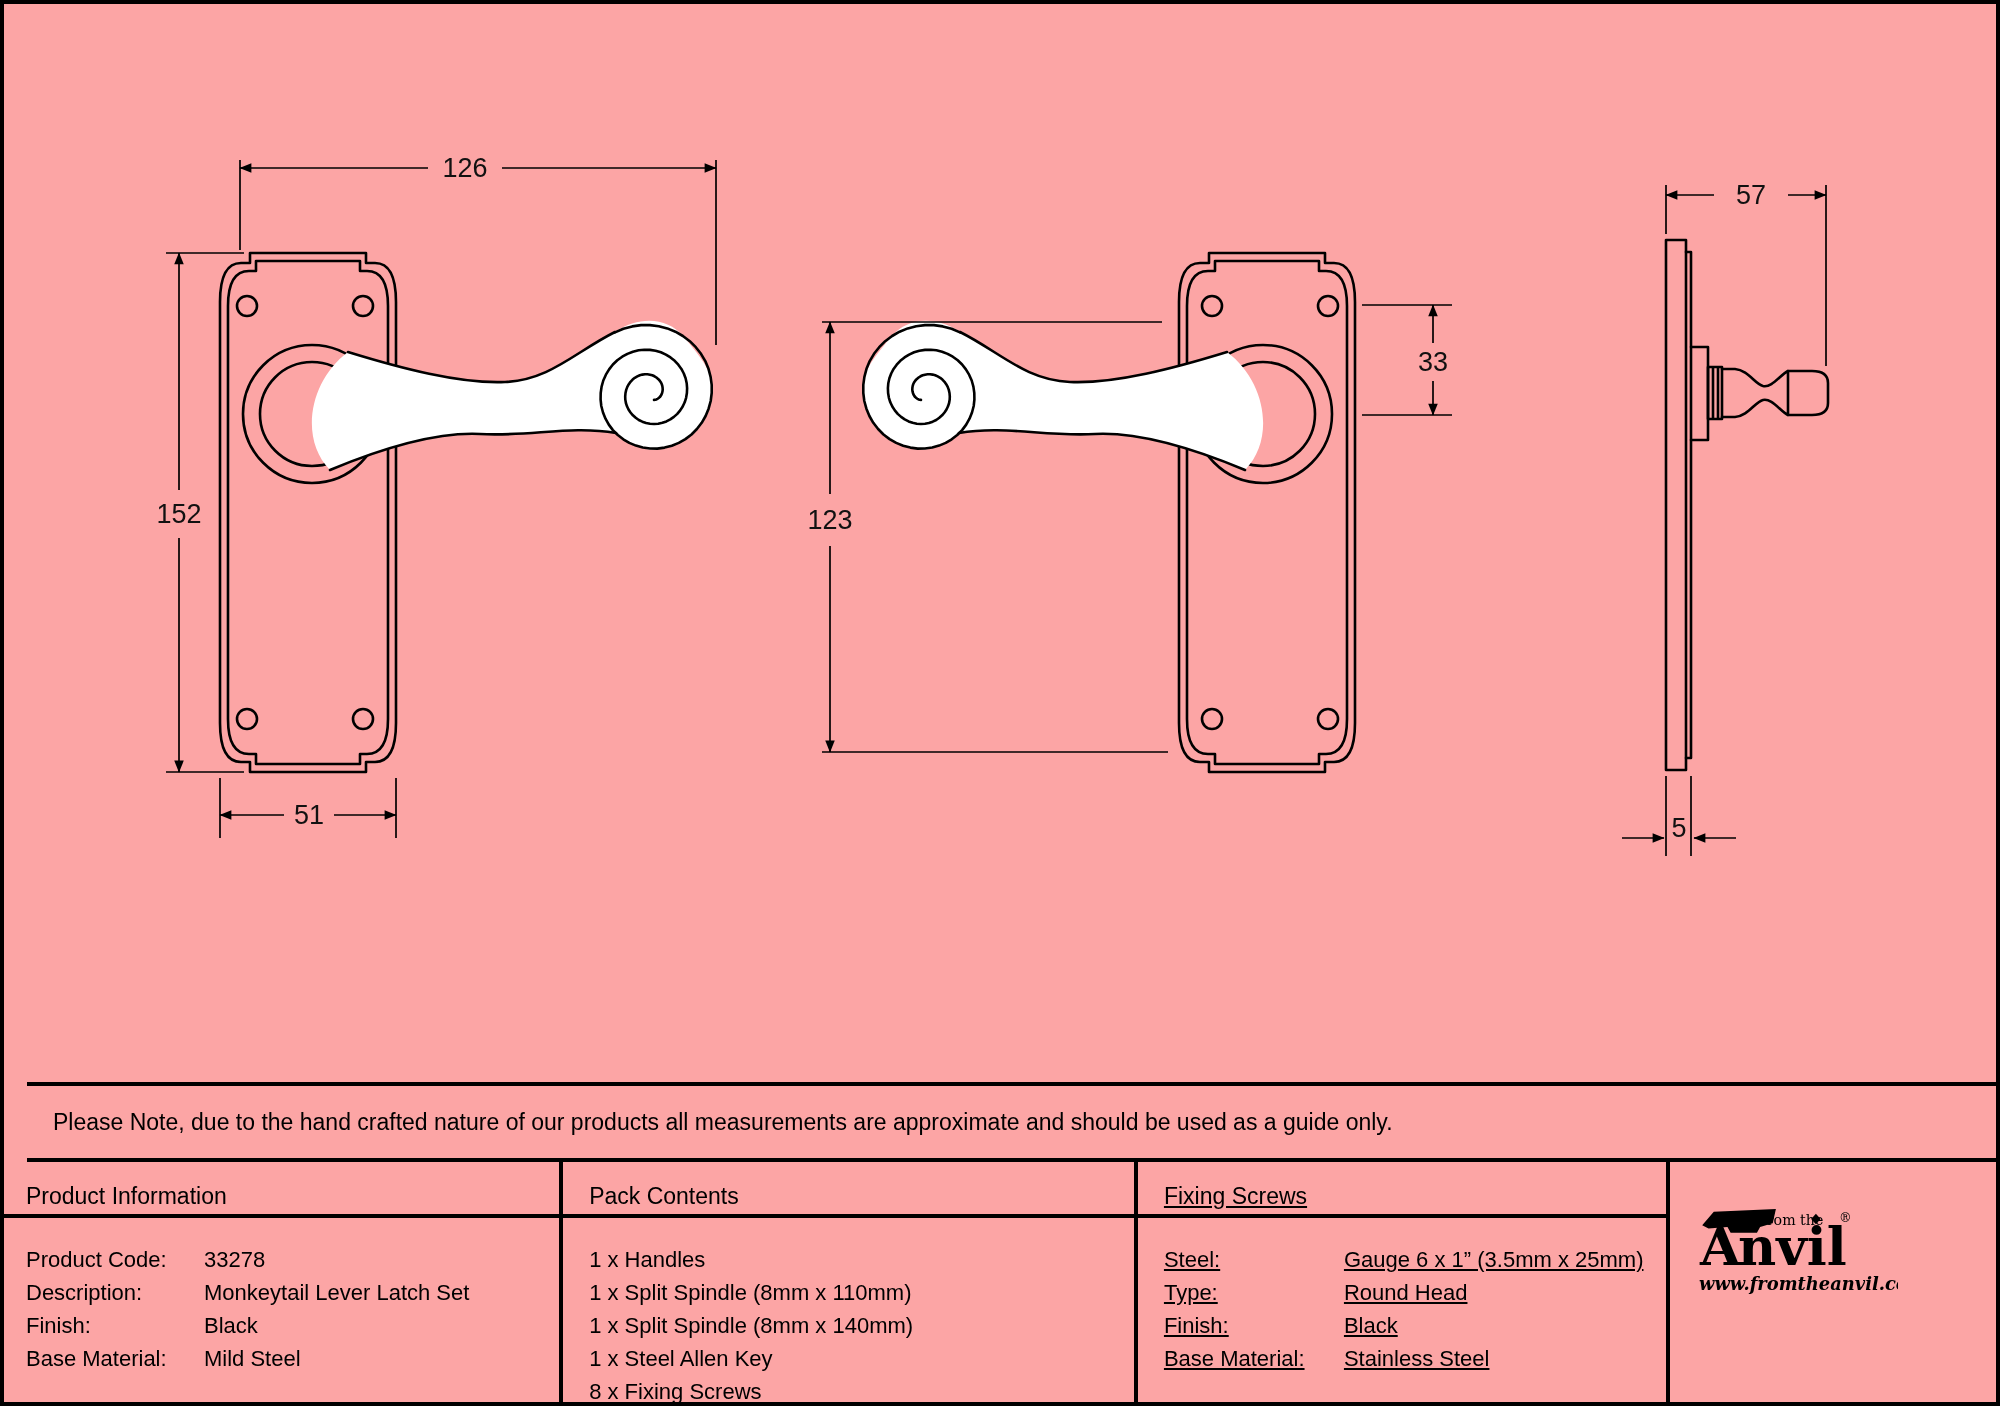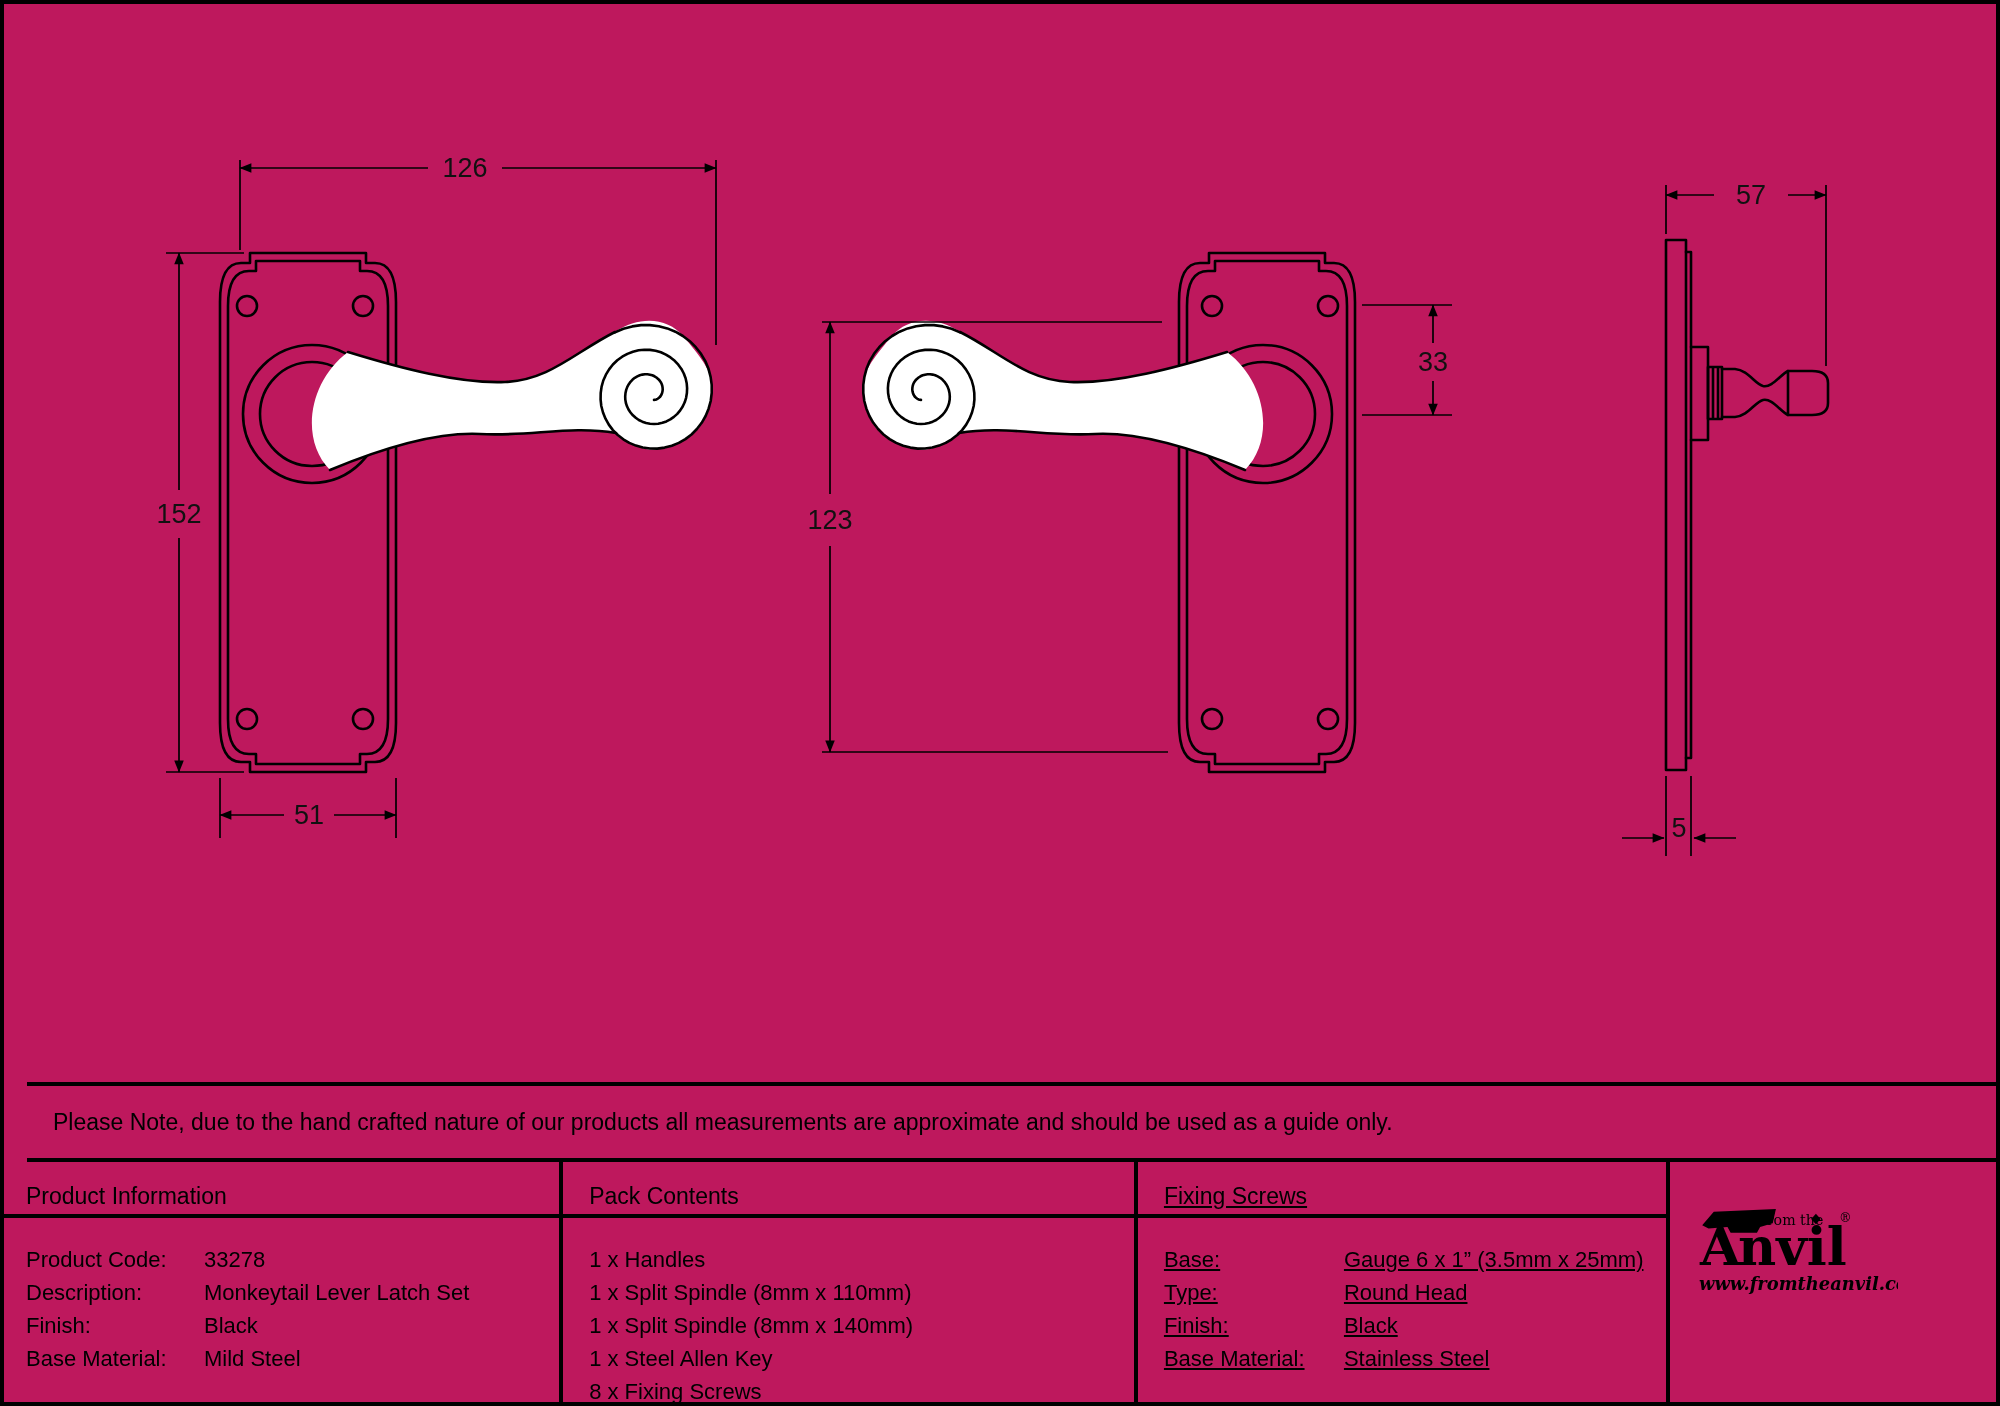--- a/index.html
+++ b/index.html
@@ -1,19 +1,19 @@
 <!DOCTYPE html>
 <html><head>
 <meta charset="utf-8">
 <style>
   html,body{margin:0;padding:0;background:#e8e8e8;}
   .sheet{
     position:relative;
     width:2000px;height:1406px;
-    background:#be185d;
+    background:#fca5a5;
     font-family:"Liberation Sans",sans-serif;
     color:#000;
     overflow:hidden;
   }
   .frame{position:absolute;inset:0;border:4px solid #000;pointer-events:none;z-index:50;}
   svg text{font-family:"Liberation Sans",sans-serif;}
   .dimtxt{font-size:27px;fill:#111;}
   
   .note-row{
     position:absolute;left:0;top:1082px;width:2000px;height:80px;
@@ -193,21 +193,21 @@
         <div class="pitem">1 x Split Spindle (8mm x 140mm)</div>
         <div class="pitem">1 x Steel Allen Key</div>
         <div class="pitem">8 x Fixing Screws</div>
       </div>
     </div>
 
     <div class="col col-screws">
       <div class="hdr">Fixing Screws</div>
       <div class="cellbody">
         <div class="trow">
-          <span class="lbl-b">Base:</span>
+          <span class="lbl-b">Steel:</span>
           <span>Gauge 6 x 1” (3.5mm x 25mm)</span>
         </div>
         <div class="trow">
           <span class="lbl-b">Type:</span>
           <span>Round Head</span>
         </div>
         <div class="trow">
           <span class="lbl-b">Finish:</span>
           <span>Black</span>
         </div>

